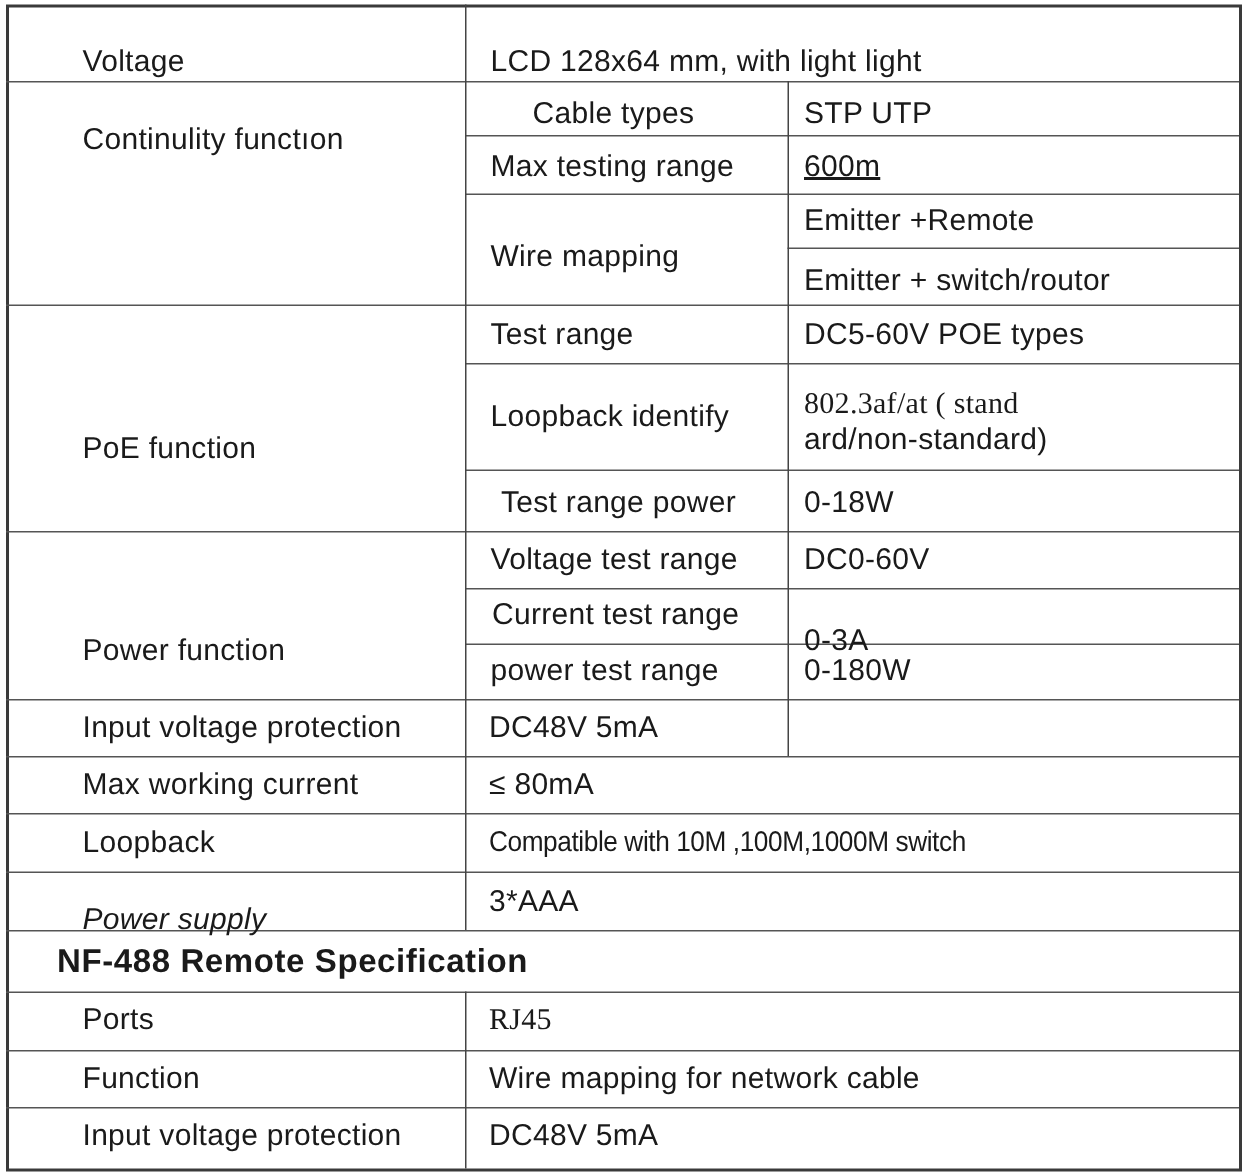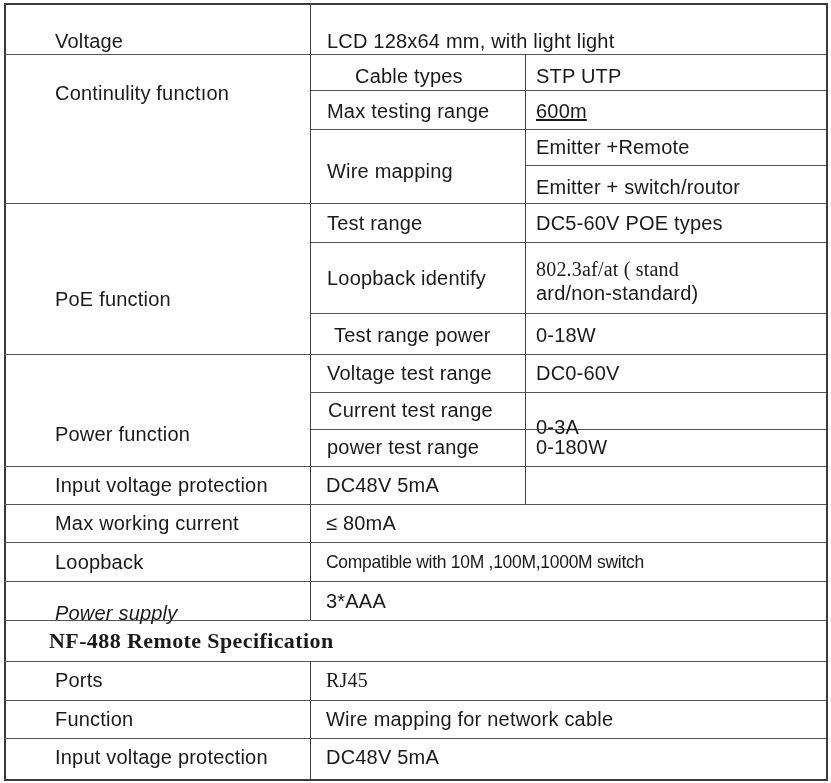--- a/index.html
+++ b/index.html
@@ -72,19 +72,19 @@
 
 <div class="t" style="left:55px;top:474px;">Input voltage protection</div>
 <div class="t" style="left:326px;top:474px;">DC48V 5mA</div>
 <div class="t" style="left:55px;top:512px;">Max working current</div>
 <div class="t" style="left:326px;top:512px;">≤ 80mA</div>
 <div class="t" style="left:55px;top:551px;">Loopback</div>
 <div class="t narrow" style="left:326px;top:551px;">Compatible with 10M ,100M,1000M switch</div>
 <div class="t" style="left:55px;top:602px;font-style:italic;">Power supply</div>
 <div class="t" style="left:326px;top:590px;">3*AAA</div>
 
-<div class="t bold" style="left:49px;top:630px;font-family:Liberation Serif, serif;">NF-488 Remote Specification</div>
+<div class="t bold" style="left:38px;top:630px;">NF-488 Remote Specification</div>
 <div class="t" style="left:55px;top:669px;">Ports</div>
 <div class="t" style="left:326px;top:669px;font-family:Liberation Serif, serif;">RJ45</div>
 <div class="t" style="left:55px;top:708px;text-align:center;">Function</div>
 <div class="t" style="left:326px;top:708px;">Wire mapping for network cable</div>
 <div class="t" style="left:55px;top:746px;">Input voltage protection</div>
 <div class="t" style="left:326px;top:746px;">DC48V 5mA</div>
 
 </body></html>

